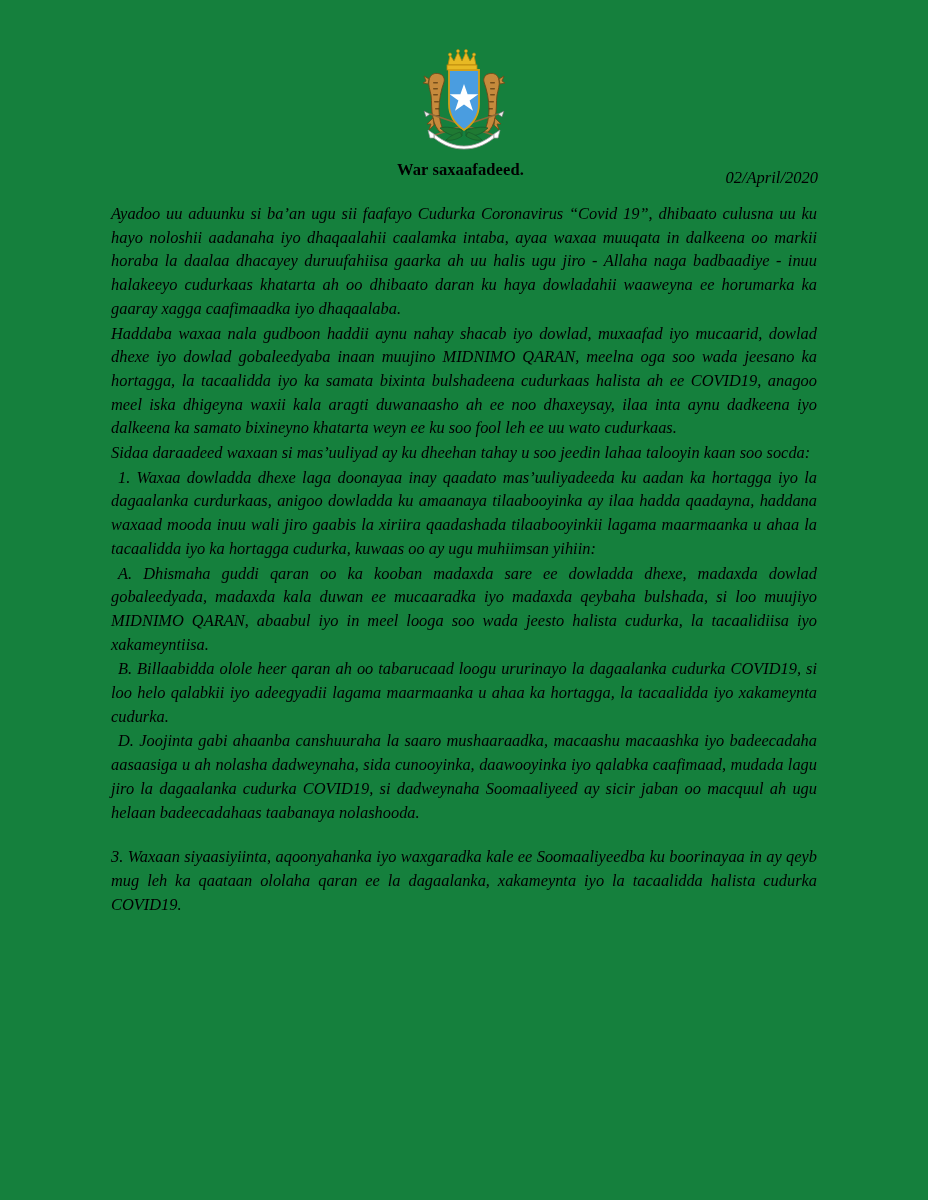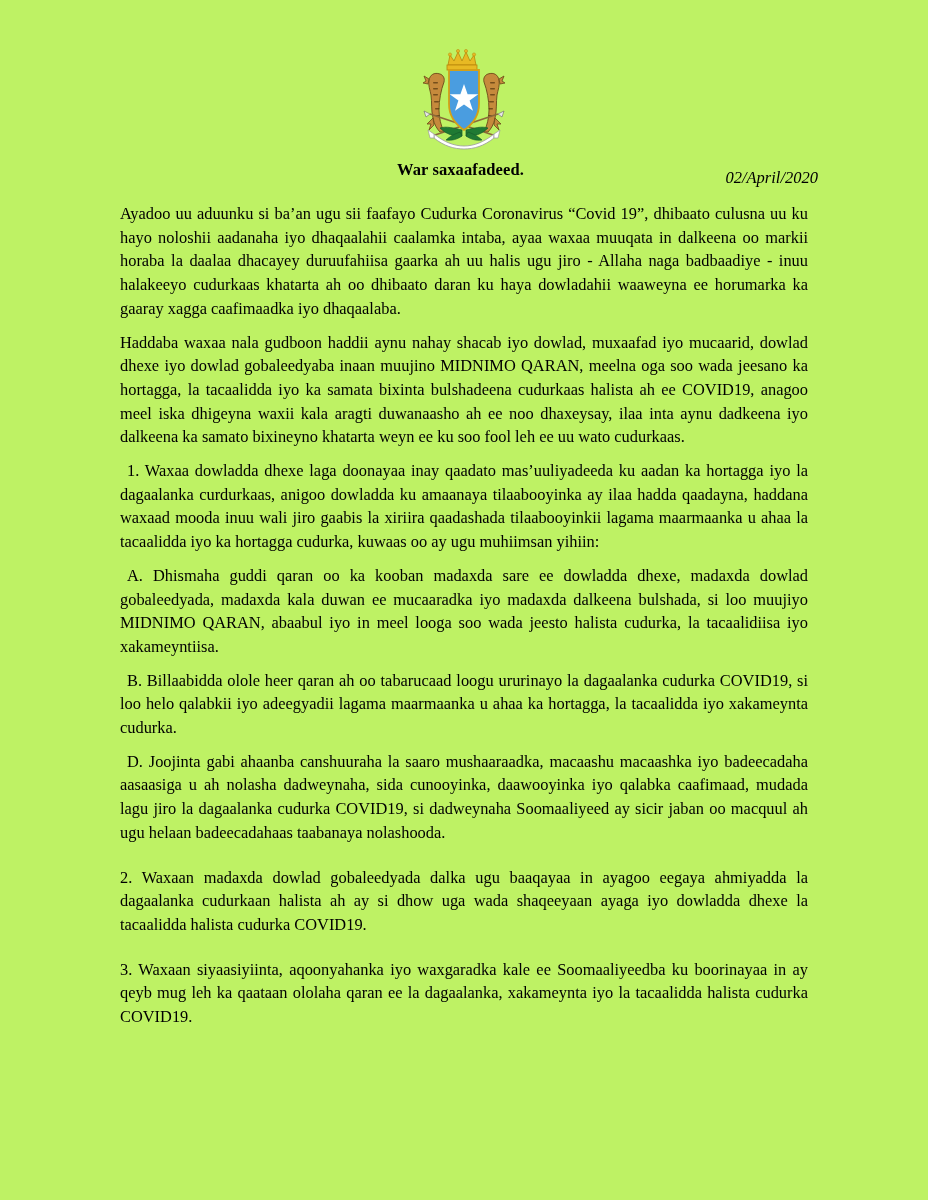--- a/index.html
+++ b/index.html
@@ -11,21 +11,21 @@
     width: 928px;
     height: 1200px;
     font-family: "Liberation Serif", "DejaVu Serif", serif;
     color: #000000;
     overflow: hidden;
   }
   .page {
     position: relative;
     width: 928px;
     height: 1200px;
-    background: #bef264;
+    background: #15803d;
     box-sizing: border-box;
   }
 
   
   .emblem-wrap {
     width: 100%;
     padding-top: 46px;
     display: flex;
     justify-content: center;
   }
@@ -58,26 +58,27 @@
     font-size: 16.5px;
     white-space: nowrap;
   }
 
   
   .body-text {
     margin: 16px 110px 0 110px;
     width: 708px;
   }
   p.para {
-    margin: 10px;
+    margin: 1px;
     text-align: justify;
     text-justify: inter-word;
     font-size: 16.4px;
     line-height: 1.445;
     hyphens: none;
+    font-style: italic;
   }
   p.para.indent {
     text-indent: 7px;
   }
   p.spaced {
     margin-top: 21px;
   }
 </style>
 </head>
 <body>
@@ -158,22 +159,22 @@
   </div>
 
   <div class="header-line">
     <span class="doc-title">War saxaafadeed.</span>
     <span class="doc-date">02/April/2020</span>
   </div>
 
   <div class="body-text">
     <p class="para">Ayadoo uu aduunku si ba’an ugu sii faafayo Cudurka Coronavirus “Covid 19”, dhibaato culusna uu ku hayo noloshii aadanaha iyo dhaqaalahii caalamka intaba, ayaa waxaa muuqata in dalkeena oo markii horaba la daalaa dhacayey duruufahiisa gaarka ah uu halis ugu jiro - Allaha naga badbaadiye - inuu halakeeyo cudurkaas khatarta ah oo dhibaato daran ku haya dowladahii waaweyna ee horumarka ka gaaray xagga caafimaadka iyo dhaqaalaba.</p>
     <p class="para">Haddaba waxaa nala gudboon haddii aynu nahay shacab iyo dowlad, muxaafad iyo mucaarid, dowlad dhexe iyo dowlad gobaleedyaba inaan muujino MIDNIMO QARAN, meelna oga soo wada jeesano ka hortagga, la tacaalidda iyo ka samata bixinta bulshadeena cudurkaas halista ah ee COVID19, anagoo meel iska dhigeyna waxii kala aragti duwanaasho ah ee noo dhaxeysay,  ilaa inta aynu dadkeena iyo dalkeena ka samato bixineyno khatarta weyn ee ku soo fool leh ee uu wato cudurkaas.</p>
+    <p class="para">Sidaa daraadeed waxaan si mas’uuliyad ay ku dheehan tahay u soo jeedin lahaa talooyin kaan soo socda:</p>
     <p class="para indent">1. Waxaa dowladda dhexe laga doonayaa inay qaadato mas’uuliyadeeda ku aadan ka hortagga iyo la dagaalanka curdurkaas, anigoo dowladda ku amaanaya tilaabooyinka ay ilaa hadda qaadayna, haddana waxaad mooda inuu wali jiro gaabis la xiriira qaadashada tilaabooyinkii lagama maarmaanka u ahaa la tacaalidda iyo ka hortagga cudurka, kuwaas oo ay ugu muhiimsan yihiin:</p>
-    <p class="para indent">A. Dhismaha guddi qaran oo ka kooban madaxda sare ee dowladda dhexe, madaxda dowlad gobaleedyada, madaxda kala duwan ee mucaaradka iyo madaxda dalkeena bulshada, si loo muujiyo MIDNIMO QARAN, abaabul iyo in meel looga soo wada jeesto halista cudurka, la tacaalidiisa iyo xakameyntiisa.</p>
+    <p class="para indent">A. Dhismaha guddi qaran oo ka kooban madaxda sare ee dowladda dhexe, madaxda dowlad gobaleedyada, madaxda kala duwan ee mucaaradka iyo madaxda qeybaha bulshada, si loo muujiyo MIDNIMO QARAN, abaabul iyo in meel looga soo wada jeesto halista cudurka, la tacaalidiisa iyo xakameyntiisa.</p>
     <p class="para indent">B. Billaabidda olole heer qaran ah oo tabarucaad loogu ururinayo la dagaalanka cudurka COVID19, si loo helo qalabkii iyo adeegyadii lagama maarmaanka u ahaa ka hortagga, la tacaalidda iyo xakameynta cudurka.</p>
     <p class="para indent">D. Joojinta gabi ahaanba canshuuraha la saaro mushaaraadka, macaashu macaashka iyo badeecadaha aasaasiga u ah nolasha dadweynaha, sida cunooyinka, daawooyinka iyo qalabka caafimaad, mudada lagu jiro la dagaalanka cudurka COVID19, si dadweynaha Soomaaliyeed ay sicir jaban oo macquul ah ugu helaan badeecadahaas taabanaya nolashooda.</p>
-    <p class="para spaced">2. Waxaan madaxda dowlad gobaleedyada dalka ugu baaqayaa in ayagoo eegaya ahmiyadda la dagaalanka cudurkaan halista ah ay si dhow uga wada shaqeeyaan ayaga iyo dowladda dhexe la tacaalidda halista cudurka COVID19.</p>
     <p class="para spaced">3. Waxaan siyaasiyiinta, aqoonyahanka iyo waxgaradka kale ee Soomaaliyeedba ku boorinayaa in ay qeyb mug leh ka qaataan ololaha qaran ee la dagaalanka, xakameynta iyo la tacaalidda halista cudurka COVID19.</p>
 
   </div>
 
 </div>
 
 </body></html>

